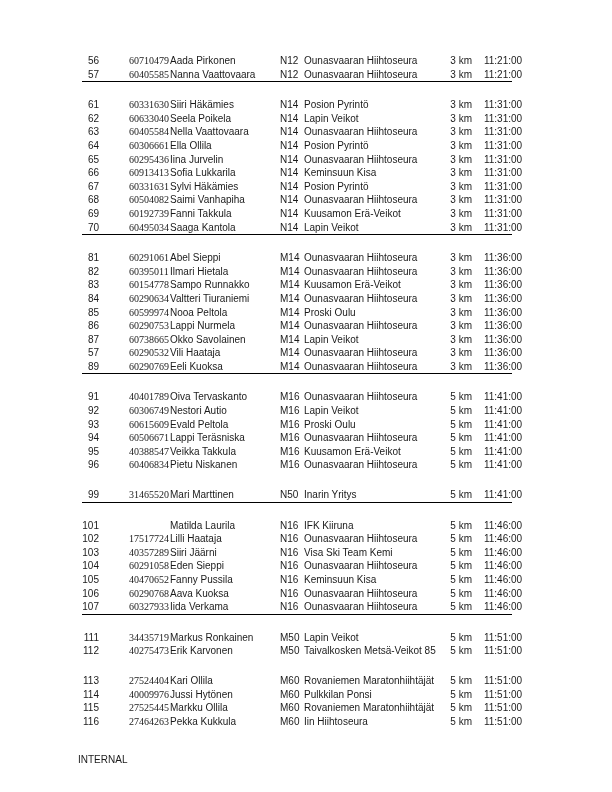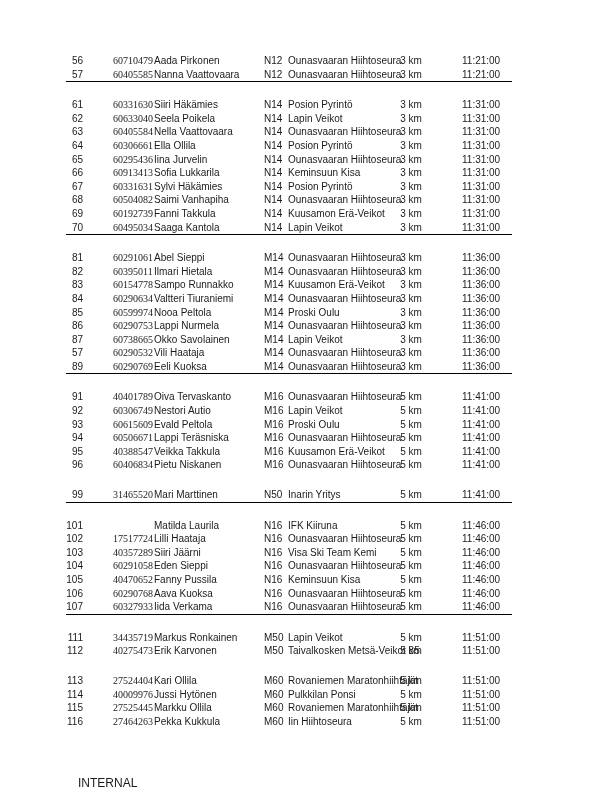--- a/index.html
+++ b/index.html
@@ -1,32 +1,32 @@
 <!DOCTYPE html>
 <html><head>
 <meta charset="utf-8">
 <style>
   html,body{margin:0;padding:0;}
   body{
     width:612px;height:792px;background:#ffffff;position:relative;overflow:hidden;
     font-family:"Liberation Sans", sans-serif;color:#1a1a1a;
   }
   .list{position:absolute;left:66px;top:54px;width:446px;}
-  .section{margin-bottom:16px;}
+  .section{margin-bottom:16px;margin-left:16px;}
   .section.ruled{border-bottom:1.5px solid #000;}
   .row{position:relative;height:13.6px;font-size:10px;line-height:13.6px;white-space:nowrap;}
   .cell{position:absolute;top:0;}
   .c-bib{left:0;width:17px;text-align:right;}
   .c-id{left:47px;font-family:Liberation Serif, serif;}
   .c-name{left:88px;}
   .c-cls{left:198px;}
   .c-club{left:222px;}
-  .c-dist{left:300px;width:90px;text-align:center;}
-  .c-time{left:396px;width:50px;text-align:left;}
-  .footer{position:absolute;left:78px;top:778px;font-size:12px;line-height:10px;color:#1a1a1a;}
+  .c-dist{left:300px;width:90px;text-align:right;}
+  .c-time{left:396px;width:50px;text-align:center;}
+  .footer{position:absolute;left:78px;top:755px;font-size:10px;line-height:10px;color:#1a1a1a;}
 </style>
 </head>
 <body>
 
 <div class="page">
   <div class="list" id="list">
       <div class="section ruled">
         <div class="row">
           <span class="cell c-bib">56</span>
           <span class="cell c-id">60710479</span>

